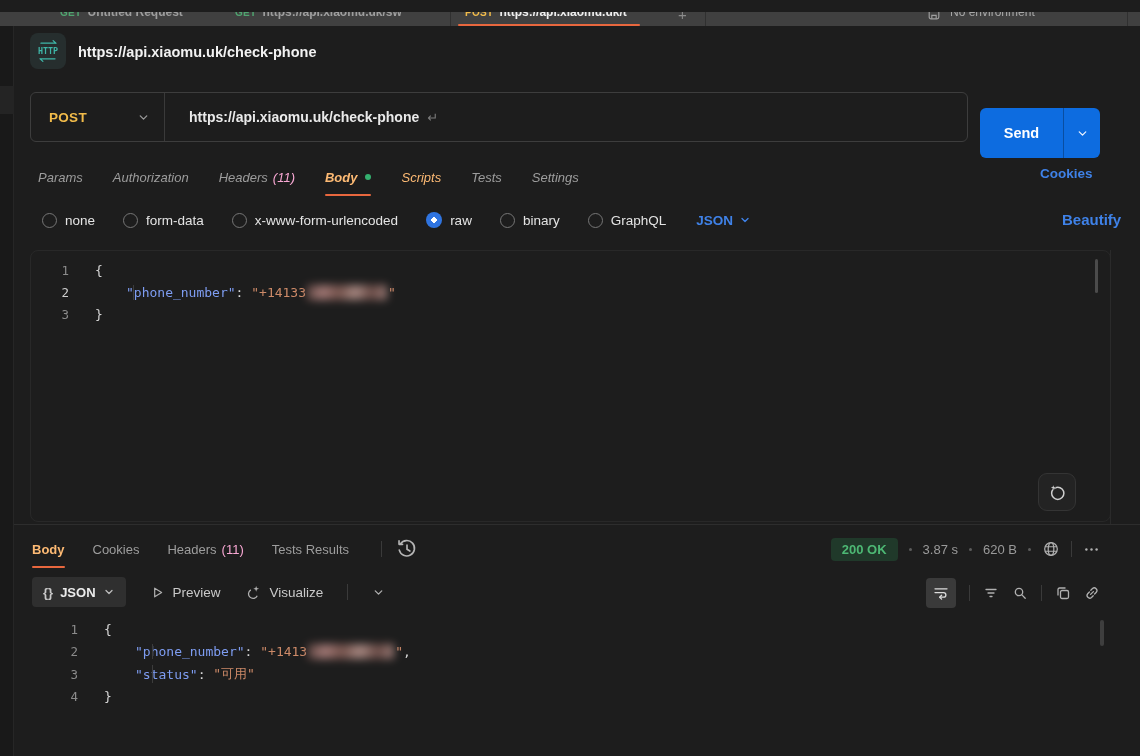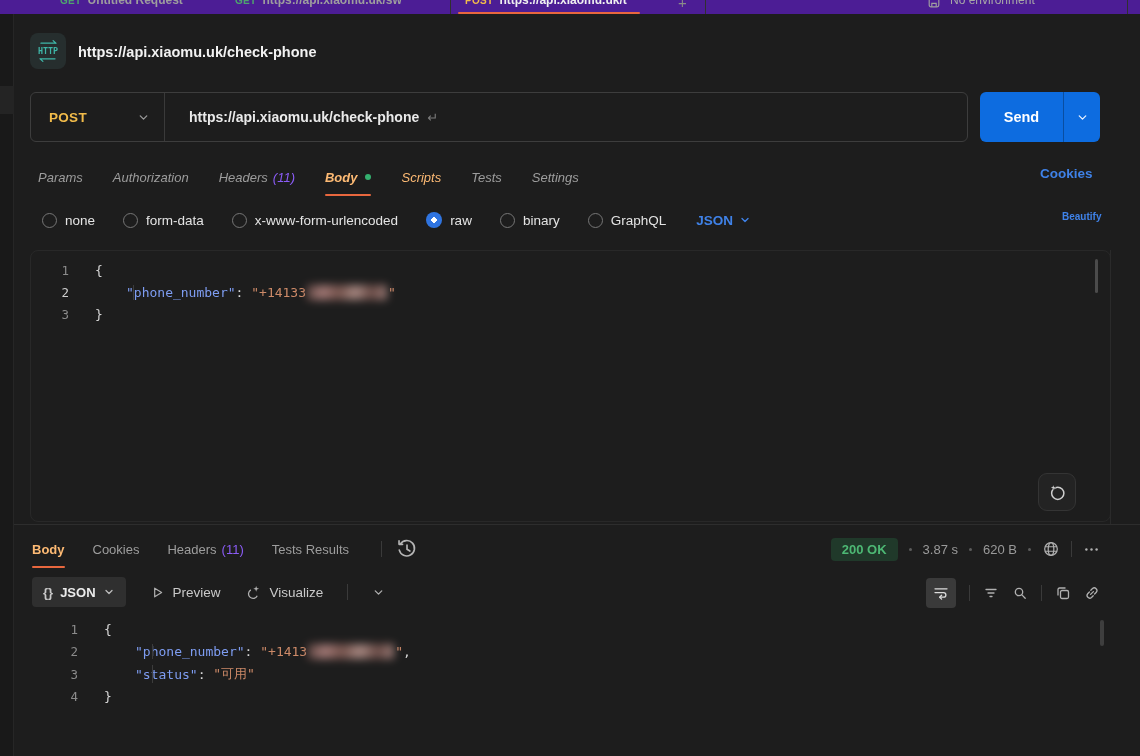--- a/index.html
+++ b/index.html
@@ -5,21 +5,21 @@
   * { margin:0; padding:0; box-sizing:border-box; }
   html,body { background:#111; }
   #app {
     position:relative; width:1140px; height:756px; overflow:hidden;
     background:#1d1d1d; color:#d8d8d8;
     font-family:"Liberation Sans", sans-serif; font-size:13px;
   }
   .mono { font-family:"DejaVu Sans Mono", monospace; }
 
   
-  .topbar { position:absolute; left:0; top:0; width:1140px; height:14px; background:#4c1d95; overflow:hidden; z-index:5;text-align:center; }
+  .topbar { position:absolute; left:0; top:12px; width:1140px; height:14px; background:#404040; overflow:hidden; z-index:5;text-align:center; }
   .tb-tab { position:absolute; top:-7px; display:flex; gap:6px; align-items:baseline; white-space:nowrap; }
   .tb-method { font-size:10px; font-weight:700; letter-spacing:.3px; }
   .tb-get { color:#4fa36f; } .tb-post { color:#f1bb4a; }
   .tb-title { font-size:12px; color:#9e9e9e; font-weight:600; }
   .tb-title.active { color:#f0f0f0; }
   .tb-underline { position:absolute; left:458px; top:12px; width:182px; height:2px; background:#e8673e; border-radius:1px; }
   .tb-divider { position:absolute; top:0; width:1px; height:14px; background:#303030; }
   .tb-plus { position:absolute; left:678px; top:-6px; color:#8a8a8a; font-size:15px; }
   .tb-env { position:absolute; left:950px; top:-7px; color:#a8a8a8; font-size:12px; }
   .tb-envicon { position:absolute; left:927px; top:-5px; color:#a0a0a0; }
@@ -37,42 +37,42 @@
   .save-caret { width:32px; display:flex; align-items:center; justify-content:center; color:#bdbdbd; }
 
   
   .url-box { position:absolute; left:30px; top:92px; width:938px; height:50px; border:1px solid #3d3d3d; border-radius:6px; display:flex; align-items:center; }
   .method-wrap { display:flex; align-items:center; width:133px; padding-left:18px; gap:0; }
   .method-label { color:#f1bb4a; font-weight:700; font-size:13.5px; letter-spacing:.3px; flex:1; }
   .method-caret { color:#9a9a9a; margin-right:14px; }
   .url-sep { width:1px; height:48px; background:#3a3a3a; }
   .url-text { margin-left:24px; font-size:14px; font-weight:600; color:#eaeaea; }
   .enter-hint { margin-left:8px; color:#7c7c7c; font-size:13px; }
-  .send-btn { position:absolute; left:980px; top:92px; width:120px; height:50px; background:#0d6ce0; border-radius:6px; display:flex; align-items:stretch; overflow:hidden; }
+  .send-btn { position:absolute; left:980px; top:108px; width:120px; height:50px; background:#0d6ce0; border-radius:6px; display:flex; align-items:stretch; overflow:hidden; }
   .send-main { flex:1; display:flex; align-items:center; justify-content:center; color:#fff; font-weight:700; font-size:14.5px; }
   .send-sep { width:1px; background:rgba(0,0,0,.28); }
   .send-caret { width:36px; display:flex; align-items:center; justify-content:center; color:#eaf2ff; }
 
   
   .req-tabs { position:absolute; left:38px; top:158px; height:38px; display:flex; gap:30px; align-items:center;font-style:italic; }
   .rtab { position:relative; height:38px; display:flex; align-items:center; gap:5px; color:#9d9d9d; font-size:13px; cursor:default; }
   .rtab.bright { color:#fdba74;align-items:center; }
   .rtab.active { color:#fdba74; font-weight:600; }
   .rtab.active::after { content:''; position:absolute; left:0; right:0; bottom:0; height:2px; background:#e8673e; border-radius:1px; }
-  .count-green { color:#8b5cf6; }
+  .count-green { color:#f9a8d4; }
   .green-dot { width:6px; height:6px; border-radius:50%; background:#34b06f; margin-left:3px; }
   .cookies-link { position:absolute; left:1040px; top:166px; color:#3f82e8; font-weight:600; font-size:13.5px; }
 
   
   .opts-row { position:absolute; left:42px; top:204px; height:32px; display:flex; gap:28px; align-items:center; }
   .opt { display:flex; align-items:center; gap:8px; color:#e4e4e4; font-size:13.5px; }
   .radio { width:15px; height:15px; border-radius:50%; border:1.5px solid #767676; }
   .radio.sel { border:none; background:radial-gradient(circle, #ffffff 0 2.6px, #2f74e0 2.7px); width:16px; height:16px; }
   .fmt-select { display:flex; align-items:center; gap:6px; color:#3f82e8; font-weight:700; font-size:13.5px; margin-left:2px; }
-  .beautify-link { position:absolute; left:1030px; top:211px; color:#3f82e8; font-weight:600; font-size:10px;padding-left:32px; }
+  .beautify-link { position:absolute; left:1030px; top:211px; color:#3f82e8; font-weight:600; font-size:15px;padding-left:32px; }
 
   
   .editor { position:absolute; left:30px; top:250px; width:1081px; height:272px; border:1px solid #282828; border-radius:8px; }
   .code-area { position:absolute; left:0; top:8px; right:0; }
   .code-row { display:flex; height:22px; align-items:center; font-size:13px; }
   .gutter { width:38px; text-align:right; color:#8b8b8b; font-size:12.5px; flex:none; }
   .gutter.cur { color:#cfcfcf; }
   .codeline { padding-left:26px; display:flex; align-items:center; position:relative; white-space:pre; }
   .plain { color:#d8d8d8; }
   .key { color:#7e9df2; }

